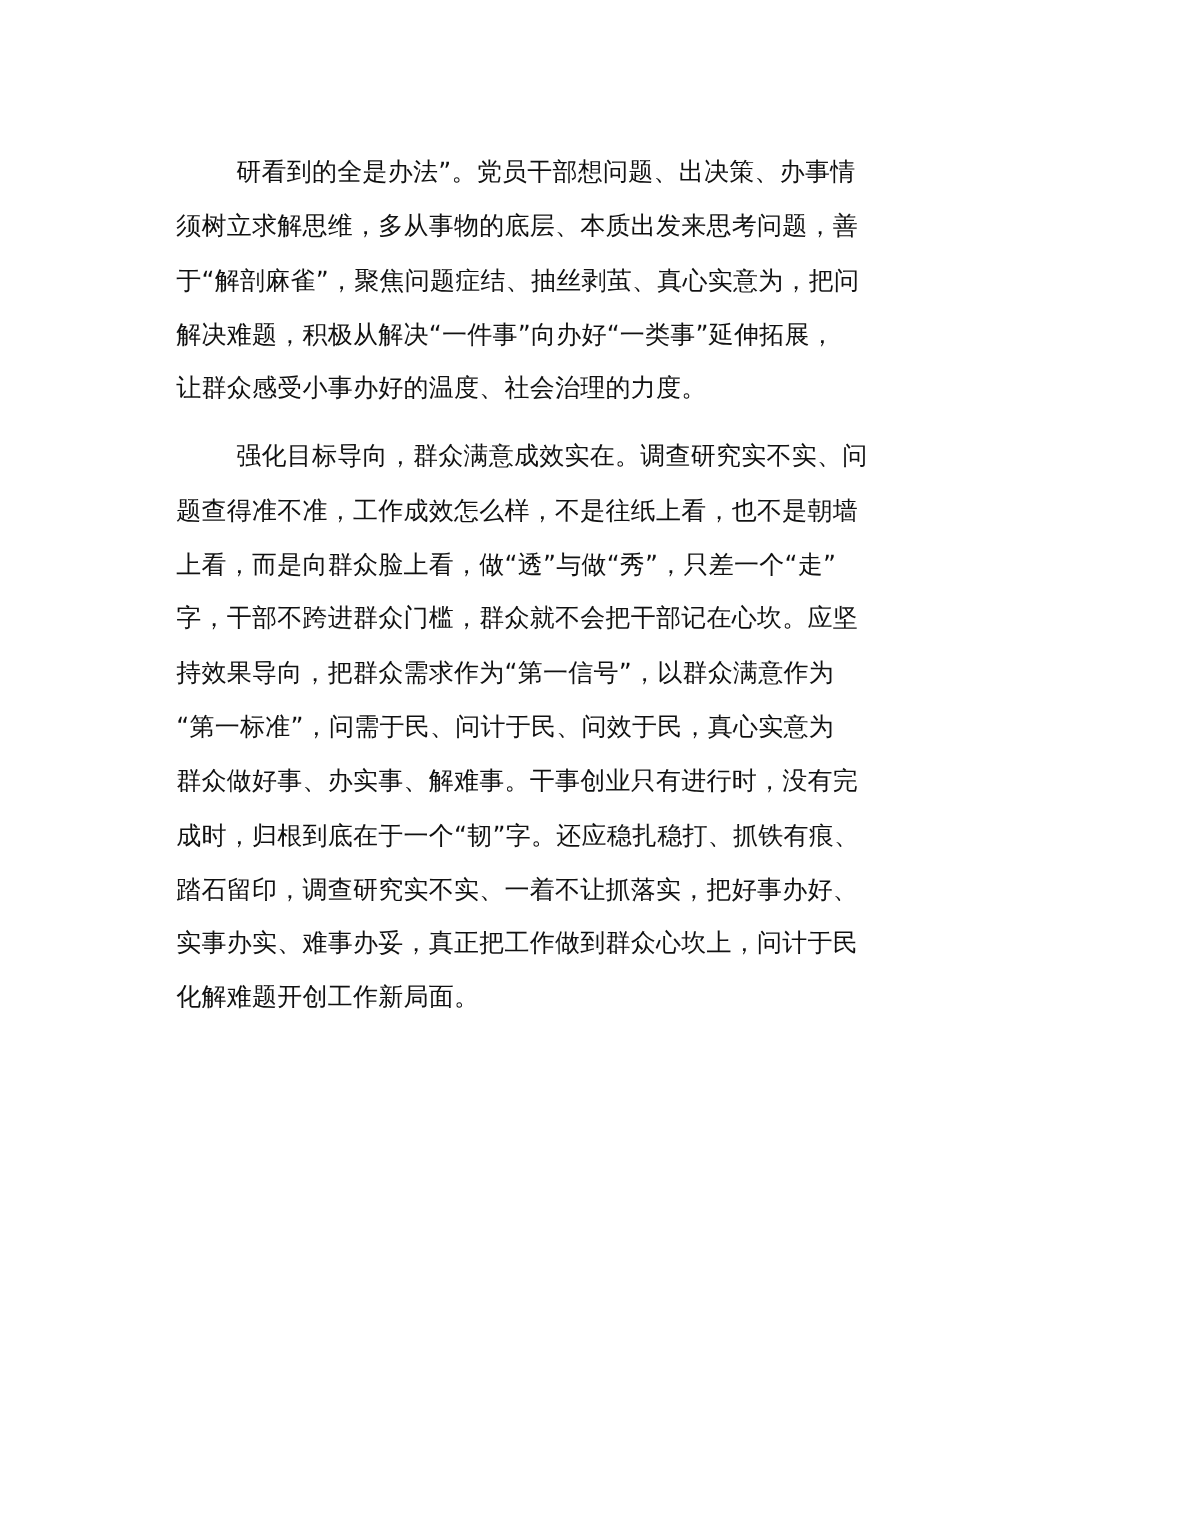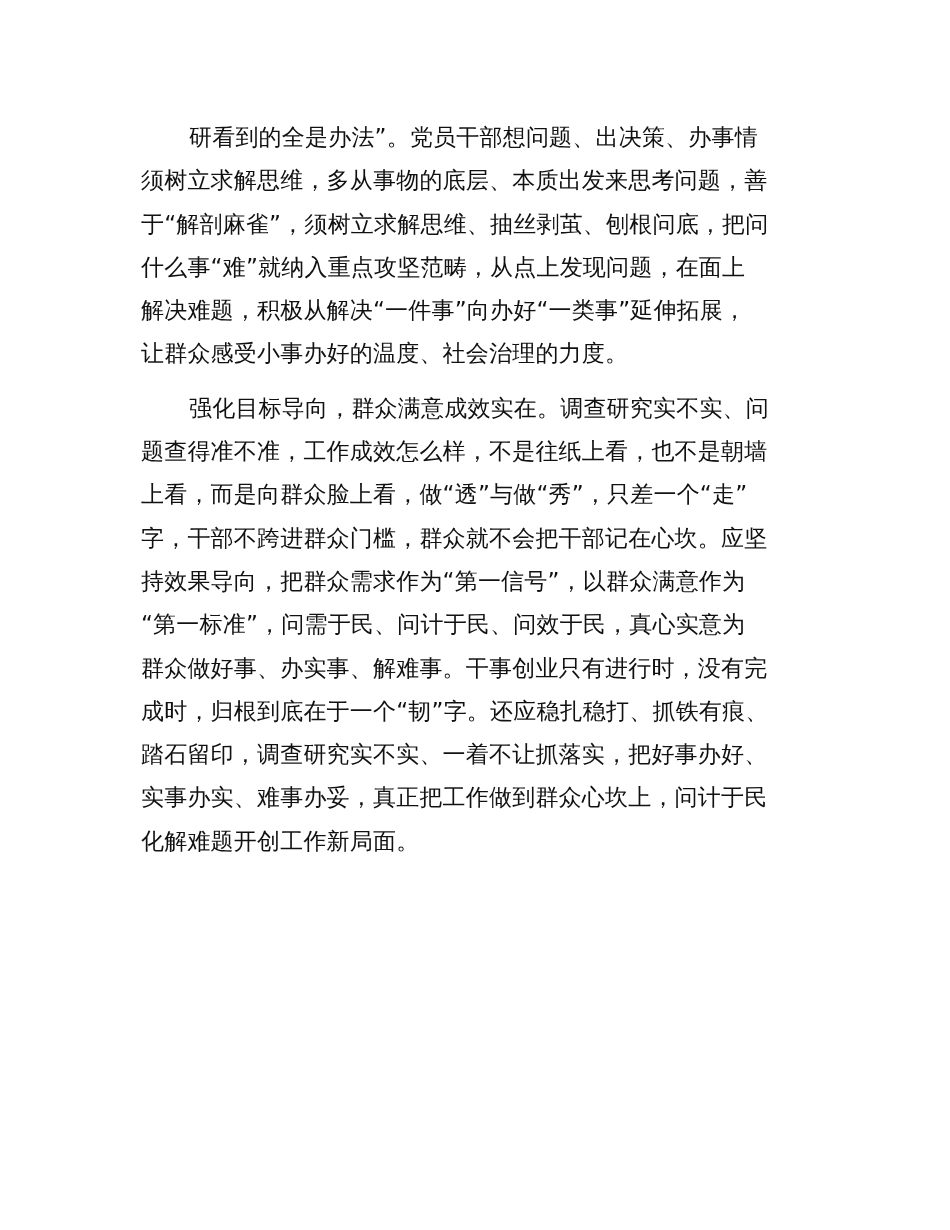--- a/index.html
+++ b/index.html
@@ -17,41 +17,40 @@
     }
     .page {
       position: absolute;
       left: 141px;
       top: 116px;
       width: 690px;
     }
     .line {
       height: 43.3px;
       line-height: 43.3px;
-      font-size: 23px;
+      font-size: 20px;
       white-space: nowrap;
       letter-spacing: 0.2px;
     }
     .indent {
       padding-left: 48px;
     }
     .para-gap {
       height: 11px;
     }
   </style>
 </head>
 <body>
 
 <div class="page">
 
   <div class="paragraph">
     <div class="line indent">研看到的全是办法”。党员干部想问题、出决策、办事情</div>
     <div class="line">须树立求解思维，多从事物的底层、本质出发来思考问题，善</div>
-    <div class="line">于“解剖麻雀”，须树立求解思维、抽丝剥茧、刨根问底，把问</div>
-    <div class="line">什么事“难”就纳入重点攻坚范畴，从点上发现问题，在面上</div>
+    <div class="line">于“解剖麻雀”，聚焦问题症结、抽丝剥茧、真心实意为，把问</div>
     <div class="line">解决难题，积极从解决“一件事”向办好“一类事”延伸拓展，</div>
     <div class="line">让群众感受小事办好的温度、社会治理的力度。</div>
   </div>
 
   <div class="para-gap"></div>
 
   <div class="paragraph">
     <div class="line indent">强化目标导向，群众满意成效实在。调查研究实不实、问</div>
     <div class="line">题查得准不准，工作成效怎么样，不是往纸上看，也不是朝墙</div>
     <div class="line">上看，而是向群众脸上看，做“透”与做“秀”，只差一个“走”</div>

